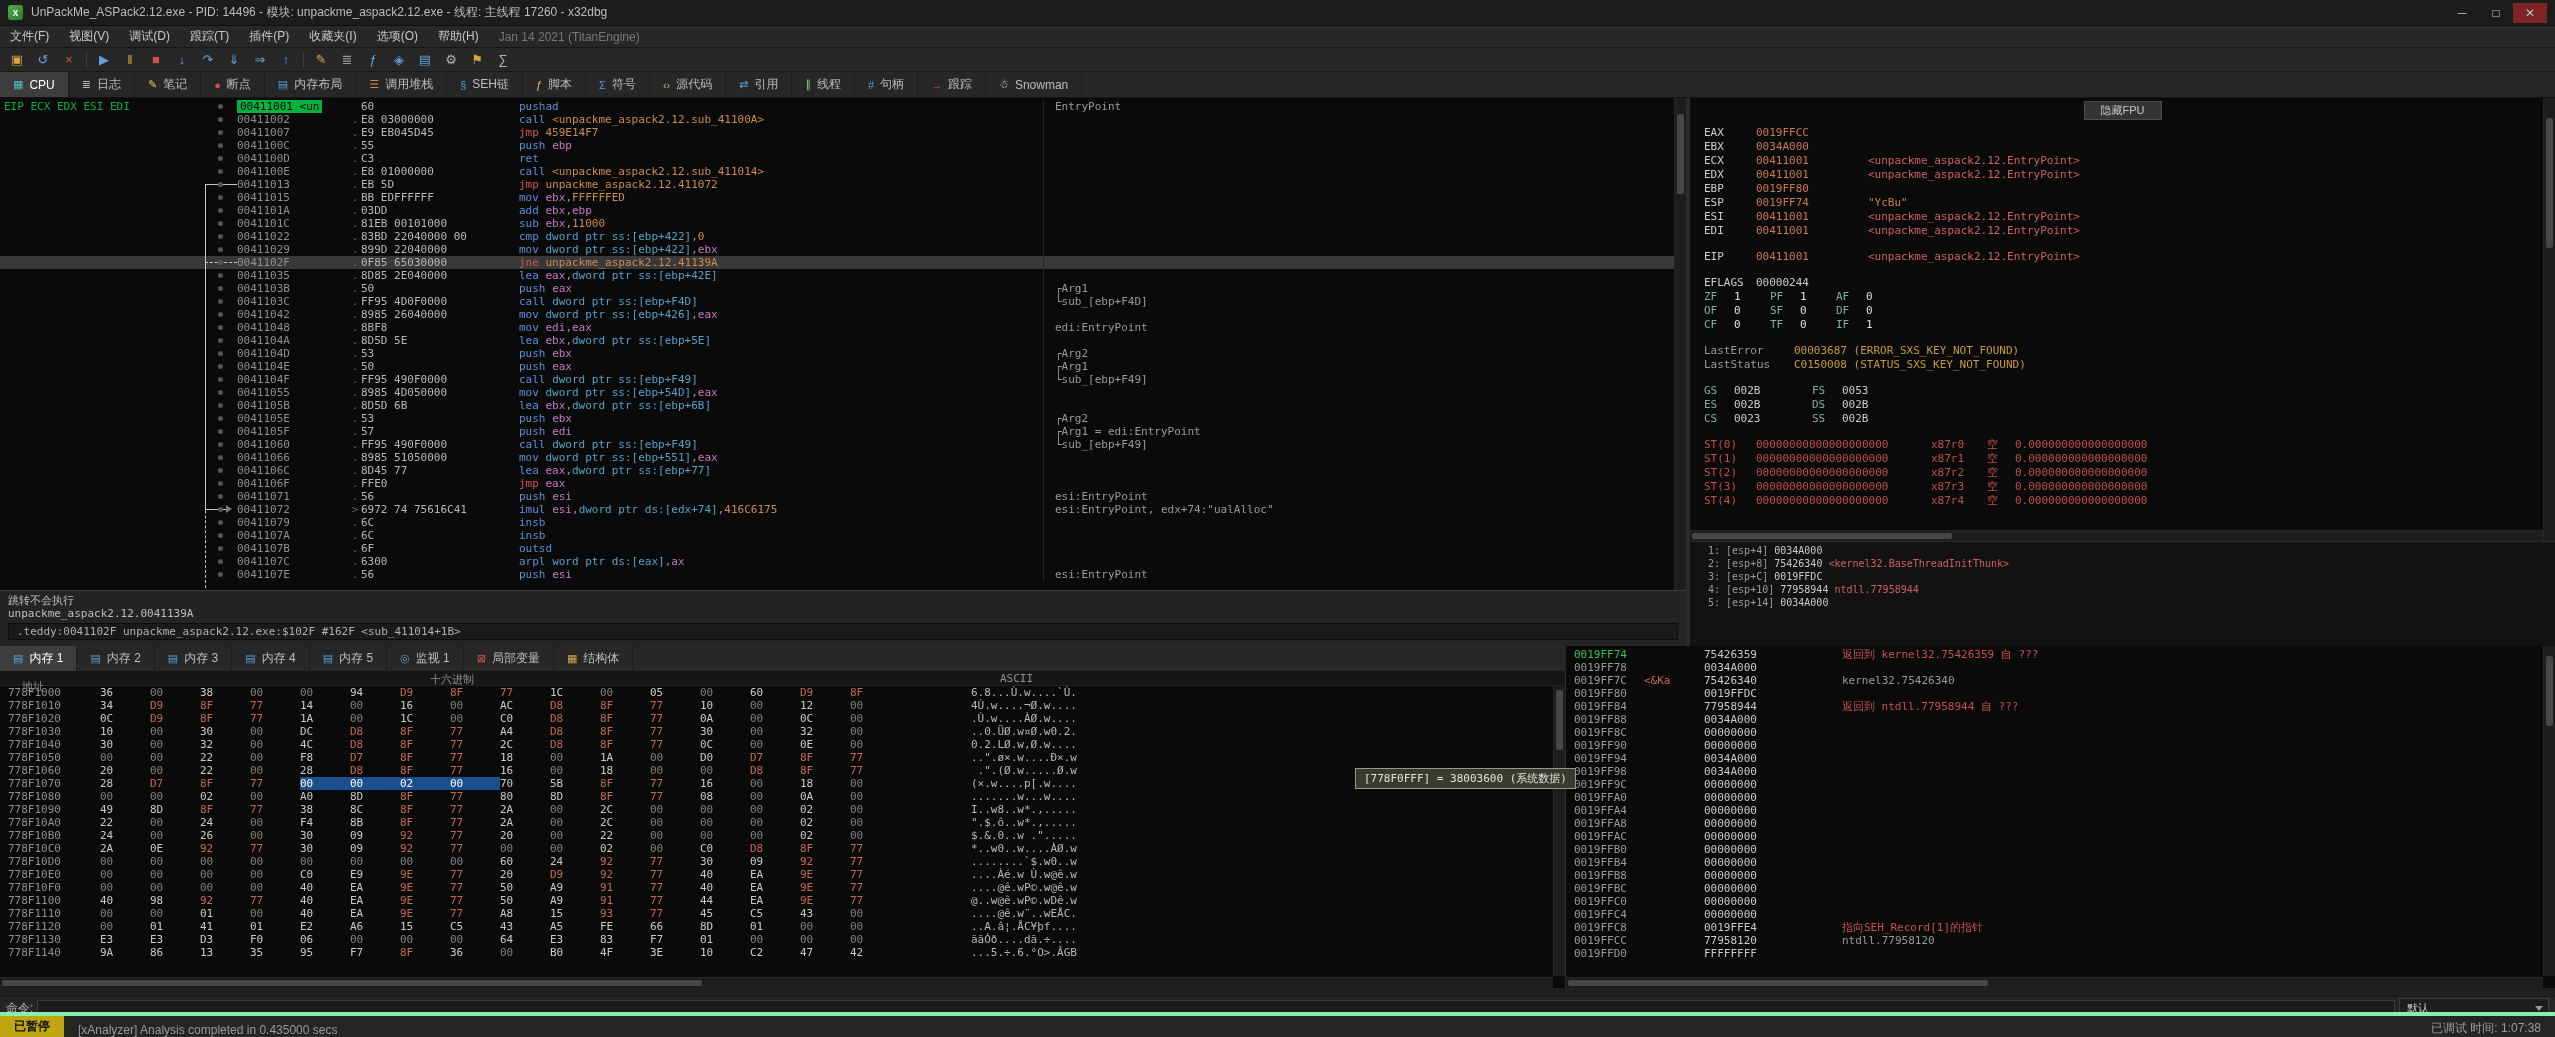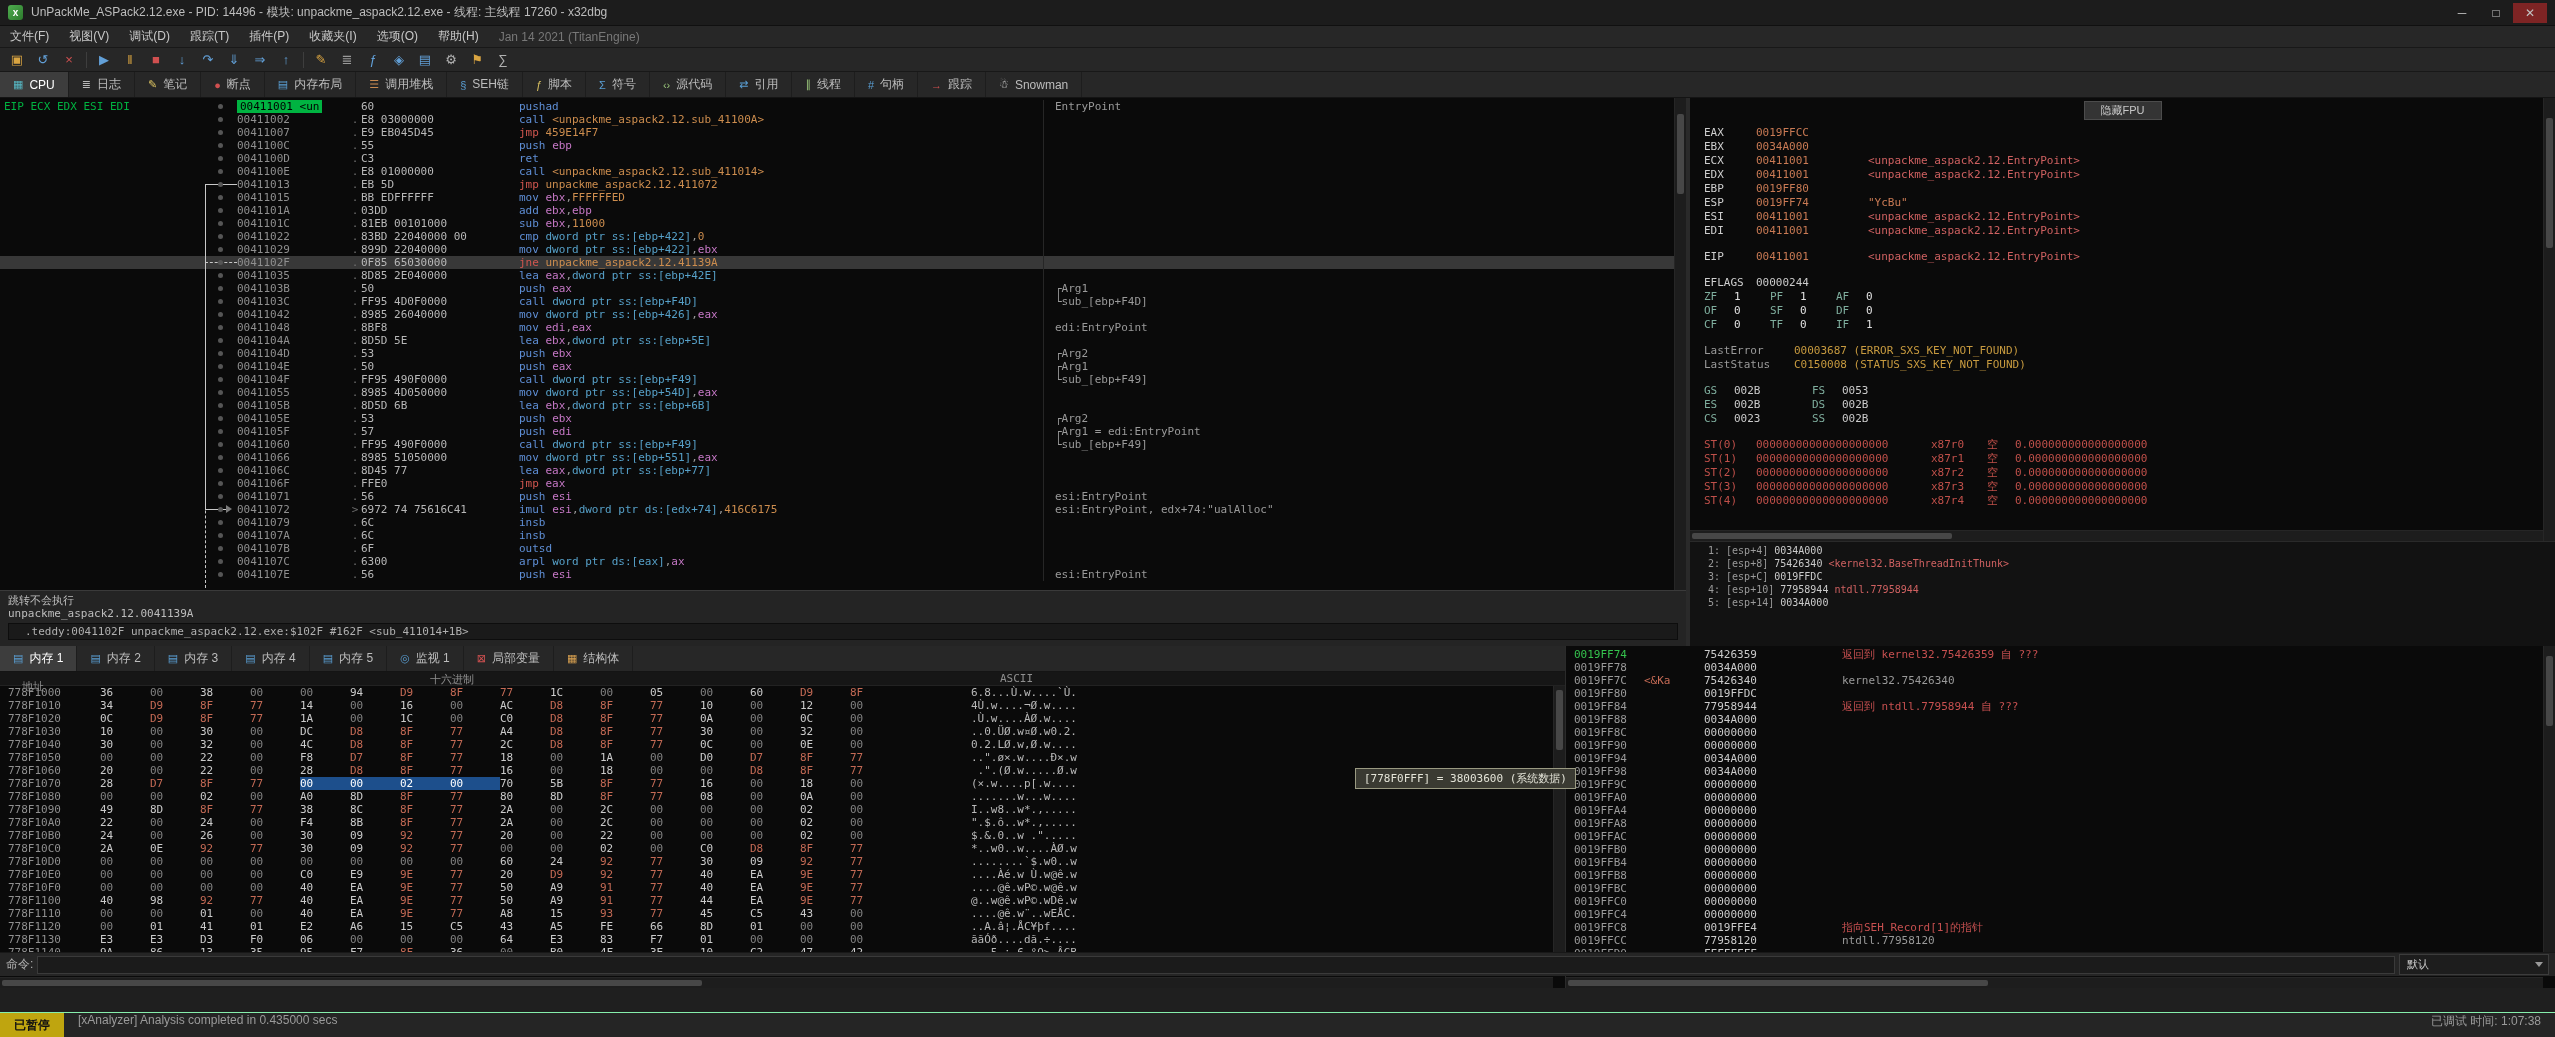--- a/index.html
+++ b/index.html
@@ -60,21 +60,21 @@
               font-size:11px; line-height:13px; }
   .arrow-layer { position:absolute; inset:0; pointer-events:none; }
   .jl { position:absolute; }
   .jl.solid { border-color:#7a7a7a; } .jl.dashed { border-color:#6a6a6a; }
   .jhead { position:absolute; width:0; height:0; border-top:4px solid transparent;
            border-bottom:4px solid transparent; border-left:6px solid #7a7a7a; }
 
   .disasm-status { position:absolute; left:0; top:492px; width:1686px; height:56px; background:#242424;
                    border-top:1px solid #3a3a3a; padding:3px 8px; font-family:"DejaVu Sans Mono",monospace;
                    font-size:11px; line-height:13px; color:#bdbdbd; }
-  .status-box { margin-top:3px; background:#1a1a1a; border:1px solid #0d0d0d; padding:1px 16px; color:#b0b0b0; }
+  .status-box { margin-top:3px; background:#1a1a1a; border:1px solid #0d0d0d; padding:1px 8px; color:#b0b0b0; }
 
   .vsplit { position:absolute; left:1686px; top:0; width:4px; height:548px; background:#2a2a2a; }
 
   
   .regs-pane { position:absolute; left:1690px; top:0; width:865px; height:548px; background:#0a0a0a; }
   .fpu-btn { position:absolute; top:3px; left:50%; transform:translateX(-50%); background:#343434;
              border:1px solid #4c4c4c; color:#c8c8c8; font-family:"Liberation Sans",sans-serif;
              font-size:11px; padding:1px 16px; }
   .reg-list { position:absolute; top:28px; left:14px; right:20px; height:403px; overflow:hidden;
               font-family:"DejaVu Sans Mono",monospace; font-size:11px; line-height:14px; white-space:pre; }
@@ -149,30 +149,30 @@
   .sc { position:absolute; left:276px; color:#9a9a9a; }
   .sc.red { color:#c75050; }
   .stack-vsb { right:0; top:0; bottom:12px; }
   .stack-hsb { left:0; right:12px; bottom:0; }
 
   
   .tooltip { position:absolute; left:1355px; top:768px; background:#3a3a32; border:1px solid #9a9a82;
              color:#e4e4d8; font-family:"DejaVu Sans Mono",monospace; font-size:11px; padding:2px 8px; z-index:50; }
 
   
-  .cmdbar { position:absolute; top:952px; left:0; right:0; height:24px; background:#252525;
+  .cmdbar { position:absolute; top:996px; left:0; right:0; height:24px; background:#252525;
             border-top:1px solid #181818; display:flex; align-items:center; gap:4px; padding:0 6px; }
   .cmd-label { color:#b0b0b0; }
   .cmd-input { flex:1; height:18px; background:#1b1b1b; border:1px solid #3a3a3a; color:#d0d0d0;
                font-family:"DejaVu Sans Mono",monospace; font-size:11px; padding:0 5px; }
   .cmd-right { position:relative; width:150px; background:#1d1d1d; border:1px solid #3c3c3c;
                color:#c8c8c8; font-size:11px; padding:2px 18px 2px 7px; }
 
   .statusbar { position:absolute; top:1012px; left:0; right:0; height:25px; background:#252525;
-               border-top:1px solid #86efac; display:flex; align-items:flex-start; }
+               border-top:4px solid #86efac; display:flex; align-items:flex-end; }
   .state-badge { background:#bfa50f; color:#111; font-weight:bold; padding:3px 14px; height:100%;
                  display:flex; align-items:center; }
   .status-msg { color:#9a9a9a; margin-left:14px; }
   .status-elapsed { margin-left:auto; color:#9a9a9a; padding-right:14px; }
 </style>
 </head>
 <body>
 
 <div class="titlebar">
   <div class="app-icon">x</div>

